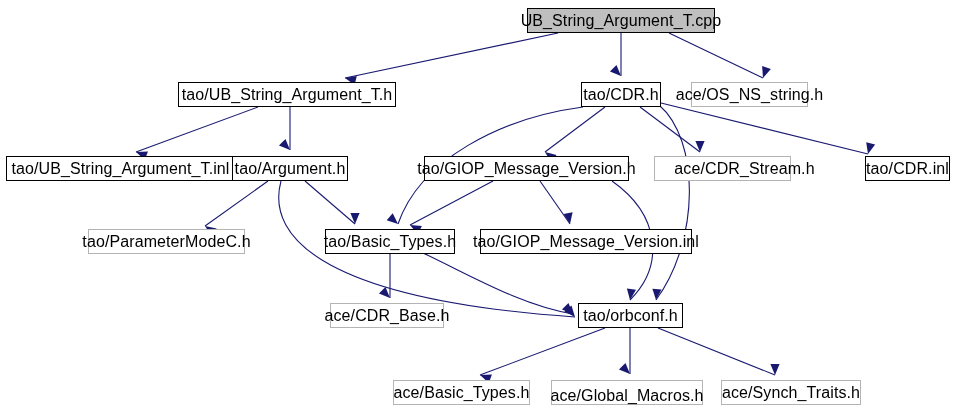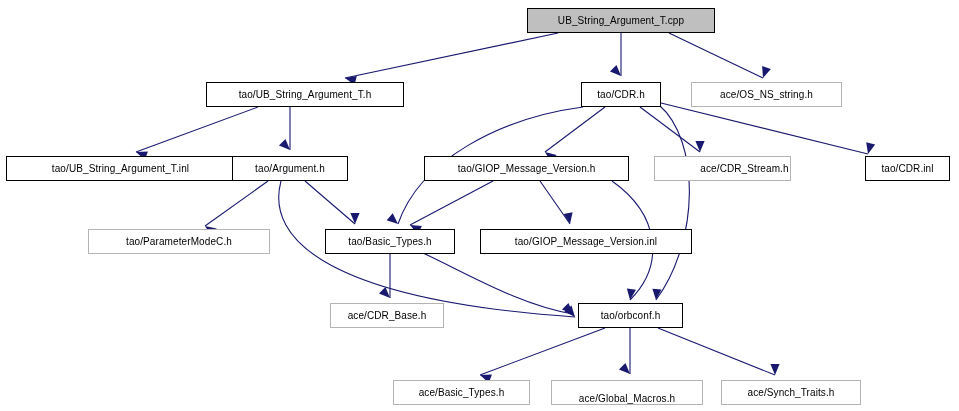--- a/index.html
+++ b/index.html
@@ -25,21 +25,21 @@
   }
   .node {
     position: absolute;
     box-sizing: border-box;
     display: flex;
     align-items: center;
     justify-content: center;
     height: 25px;
     background: #ffffff;
     border: 1px solid #000000;
-    font-size: 10px;
+    font-size: 16px;
     color: #000000;
     white-space: nowrap;
     letter-spacing: 0.1px;
   }
   .node.ext {
     border: 1px solid #b4b4b4;
   }
   .node.root {
     background: #bfbfbf;
     border: 1px solid #000000;
@@ -137,45 +137,45 @@
       </g>
       <g>
         <path d="M 658,328 L 775,375" fill="none" stroke="#191970" stroke-width="1.1"></path>
         <polygon points="775,375 770.4,364 779.6,364" fill="#191970"></polygon>
       </g>
     </svg>
   <div id="node-layer">
       <div class="node root" style="left: 527px; top: 8px; width: 188px;">
         <span class="node-label">UB_String_Argument_T.cpp</span>
       </div>
-      <div class="node" style="left: 206px; top: 82px; width: 198px;">
+      <div class="node" style="left: 178px; top: 82px; width: 218px;">
         <span class="node-label">tao/UB_String_Argument_T.h</span>
       </div>
       <div class="node" style="left: 581px; top: 82px; width: 80px;">
         <span class="node-label">tao/CDR.h</span>
       </div>
-      <div class="node ext" style="left: 691px; top: 82px; width: 151px;">
+      <div class="node ext" style="left: 691px; top: 82px; width: 117px;">
         <span class="node-label">ace/OS_NS_string.h</span>
       </div>
       <div class="node" style="left: 6px; top: 156px; width: 229px;">
         <span class="node-label">tao/UB_String_Argument_T.inl</span>
       </div>
       <div class="node" style="left: 232px; top: 156px; width: 116px;">
         <span class="node-label">tao/Argument.h</span>
       </div>
       <div class="node" style="left: 424px; top: 156px; width: 205px; text-align: center;">
         <span class="node-label">tao/GIOP_Message_Version.h</span>
       </div>
       <div class="node ext" style="left: 654px; top: 156px; width: 137px; padding-left: 44px;">
         <span class="node-label">ace/CDR_Stream.h</span>
       </div>
       <div class="node" style="left: 865px; top: 156px; width: 85px;">
         <span class="node-label">tao/CDR.inl</span>
       </div>
-      <div class="node ext" style="left: 88px; top: 229px; width: 182px;">
+      <div class="node ext" style="left: 88px; top: 229px; width: 157px;">
         <span class="node-label">tao/ParameterModeC.h</span>
       </div>
       <div class="node" style="left: 325px; top: 229px; width: 130px;">
         <span class="node-label">tao/Basic_Types.h</span>
       </div>
       <div class="node" style="left: 480px; top: 229px; width: 212px;">
         <span class="node-label">tao/GIOP_Message_Version.inl</span>
       </div>
       <div class="node ext" style="left: 330px; top: 303px; width: 114px;">
         <span class="node-label">ace/CDR_Base.h</span>

